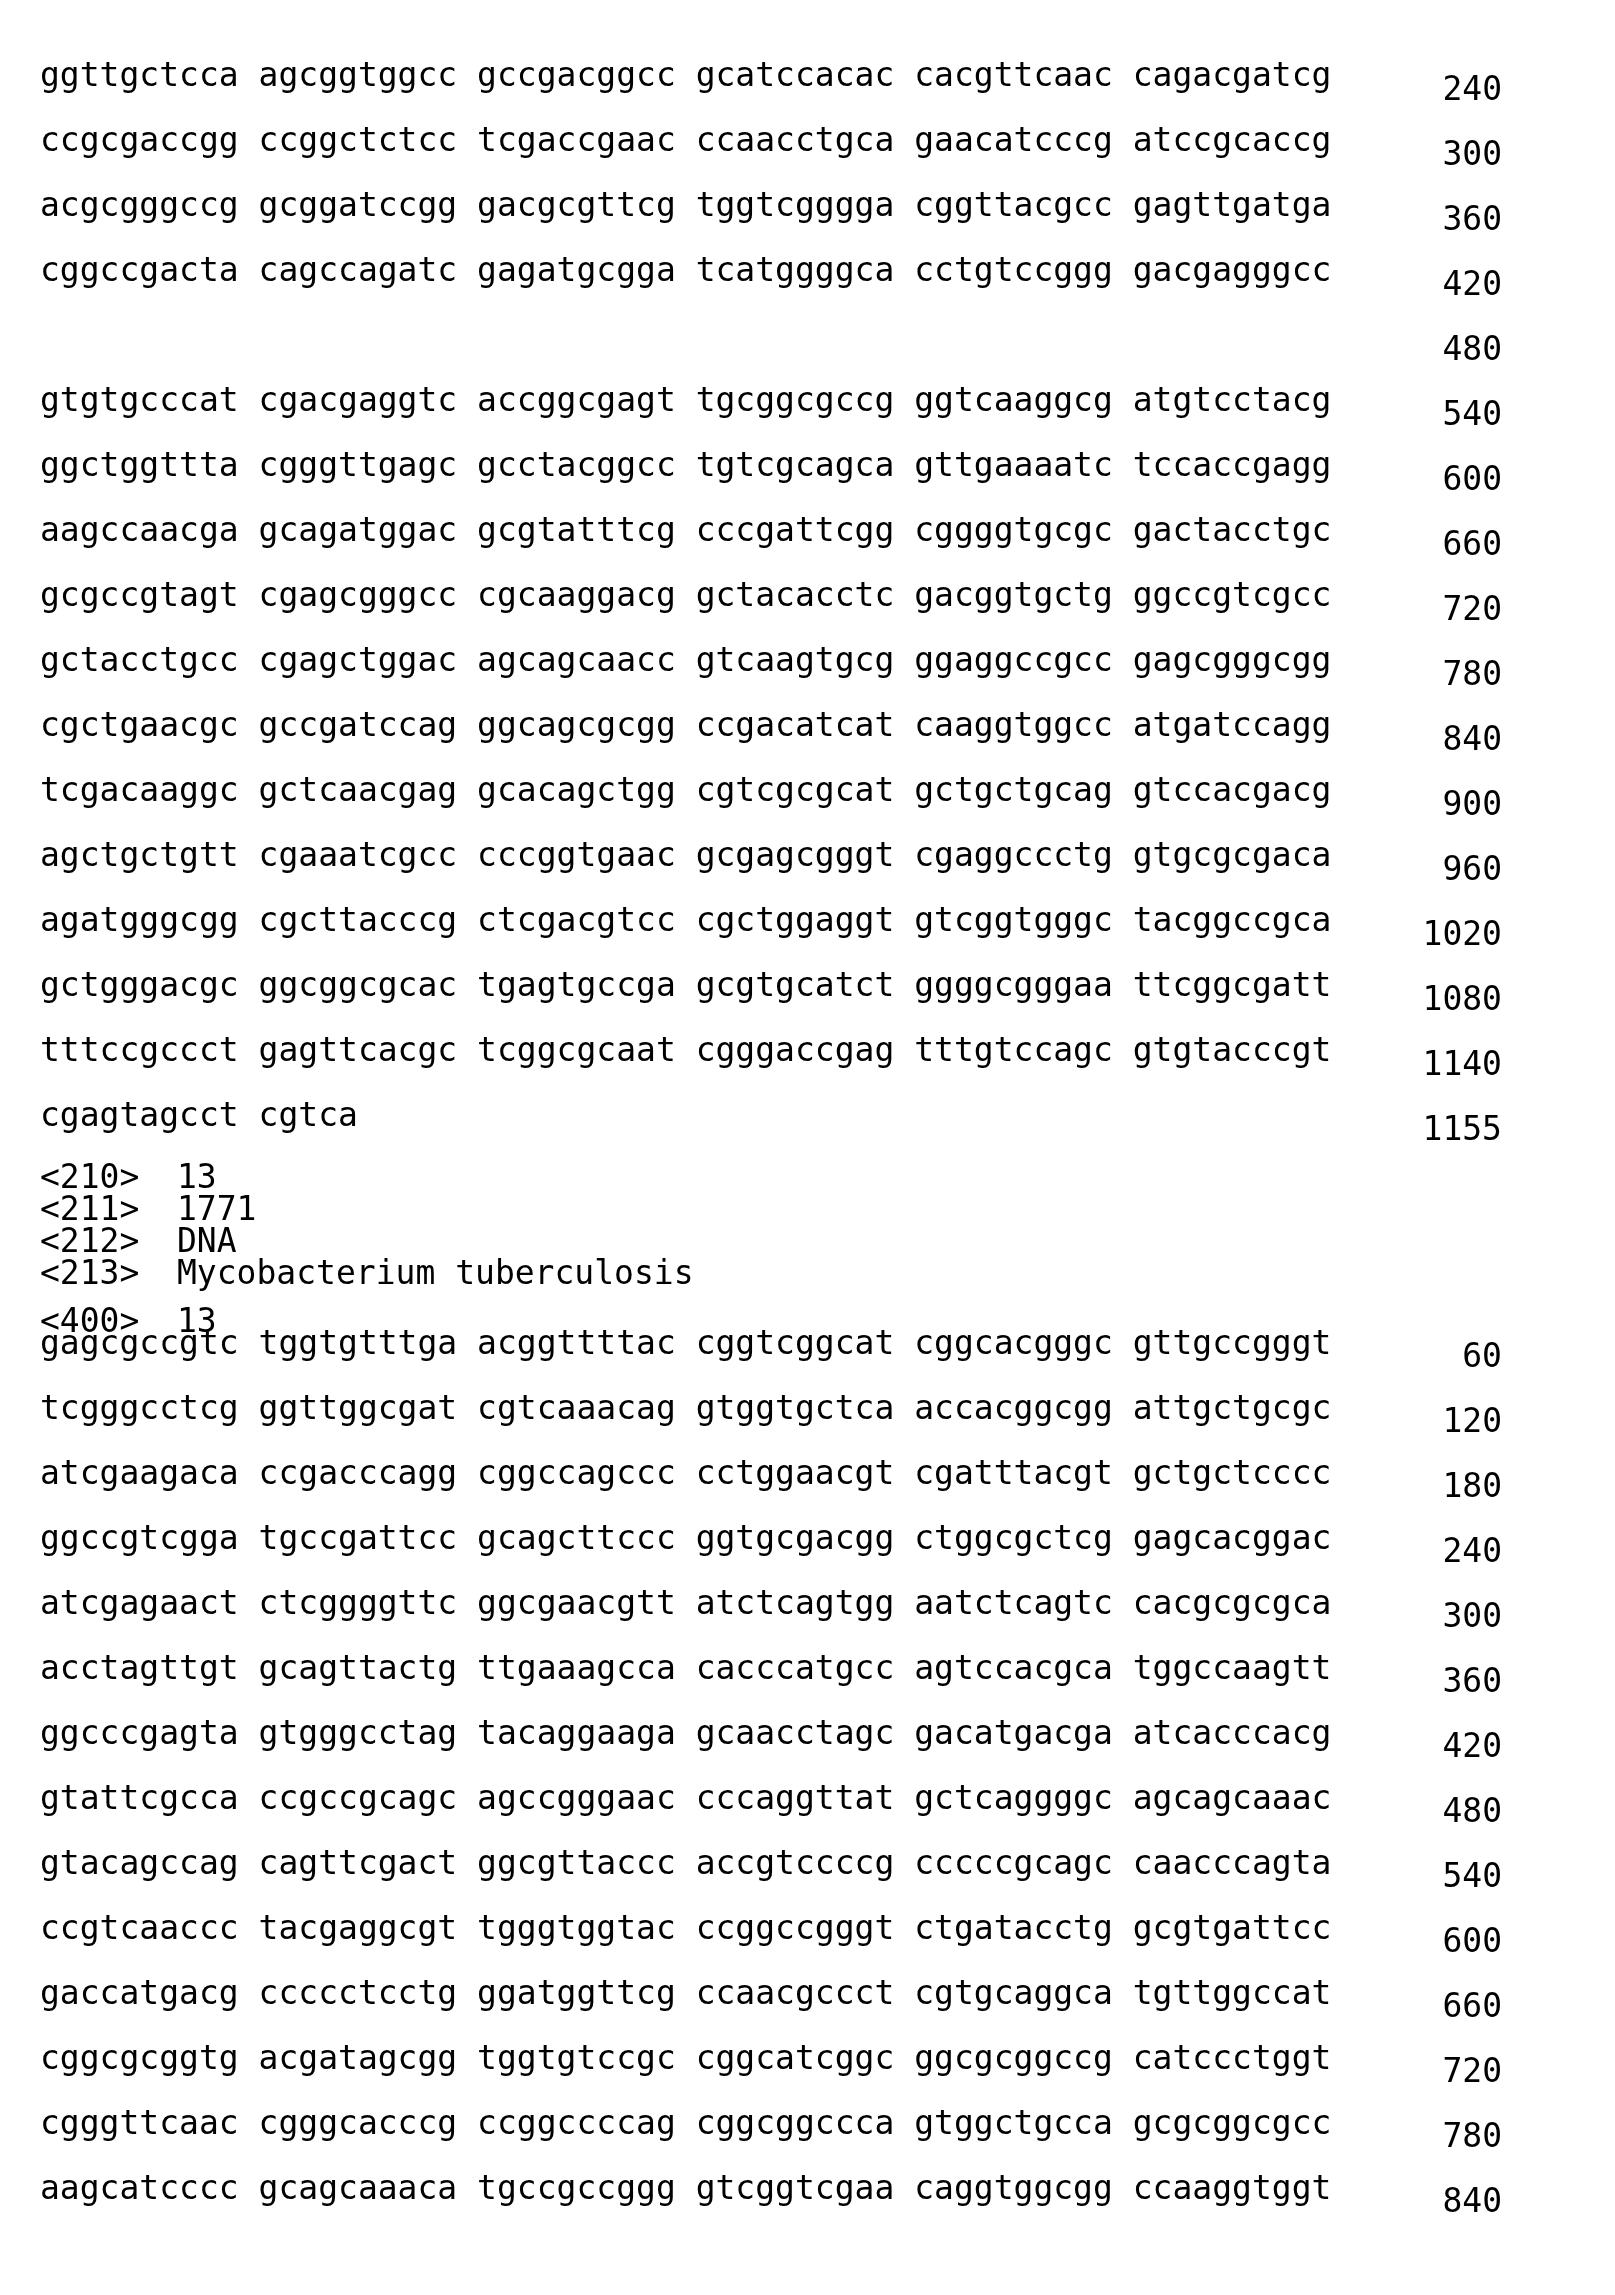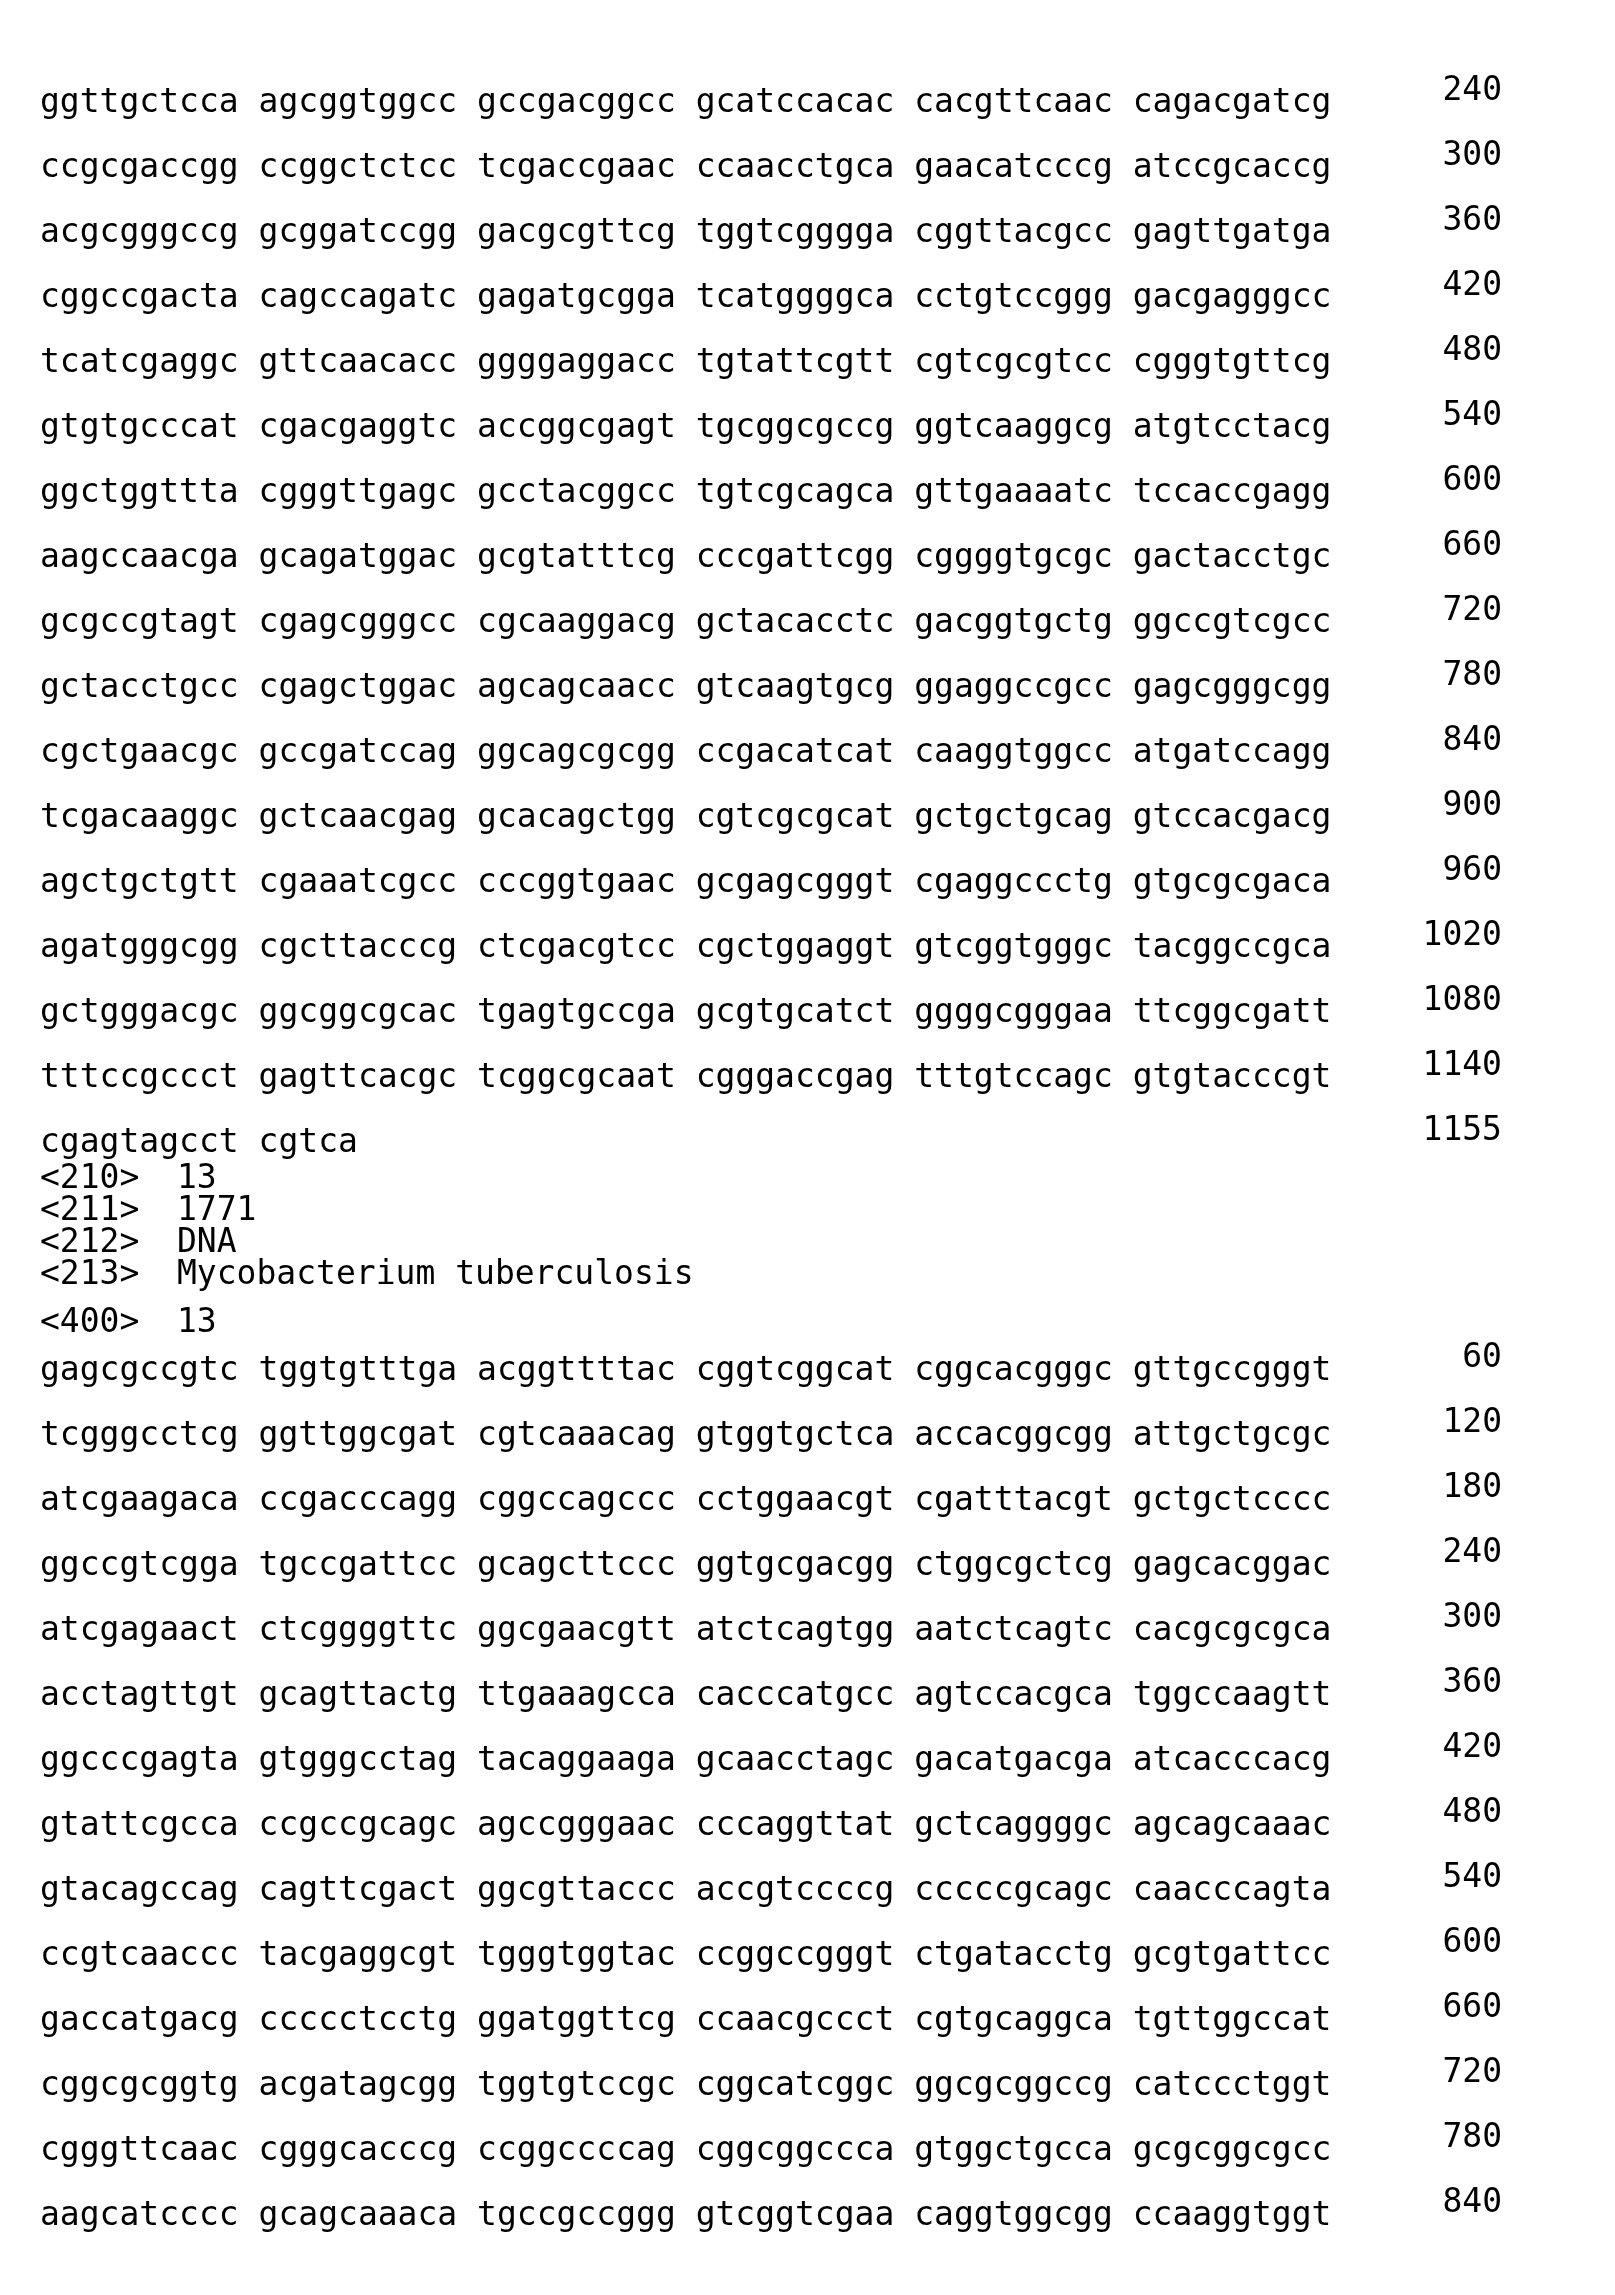--- a/index.html
+++ b/index.html
@@ -19,21 +19,21 @@
     overflow: hidden;
   }
   
   .seq-block { width: 100%; }
   #block1 { margin-top: 55px; }
   #block2 { margin-top: -13.3px; }
   .seq-line {
     position: relative;
     height: 65px;
     display: flex;
-    align-items: flex-end;
+    align-items: flex-start;
     padding-left: 40px;
     box-sizing: border-box;
   }
   .seq-text { white-space: pre; }
   .seq-pos {
     position: absolute;
     right: 114px;
     top: 50%;
     transform: translateY(-50%);
     white-space: pre;
@@ -70,21 +70,20 @@
       </div>
       <div class="seq-line">
         <span class="seq-text">acgcgggccg gcggatccgg gacgcgttcg tggtcgggga cggttacgcc gagttgatga</span>
         <span class="seq-pos">360</span>
       </div>
       <div class="seq-line">
         <span class="seq-text">cggccgacta cagccagatc gagatgcgga tcatggggca cctgtccggg gacgagggcc</span>
         <span class="seq-pos">420</span>
       </div>
       <div class="seq-line">
-        <span class="seq-text">tcatcgaggc gttcaacacc ggggaggacc tgtattcgtt cgtcgcgtcc cgggtgttcg</span>
         <span class="seq-pos">480</span>
       </div>
       <div class="seq-line">
         <span class="seq-text">gtgtgcccat cgacgaggtc accggcgagt tgcggcgccg ggtcaaggcg atgtcctacg</span>
         <span class="seq-pos">540</span>
       </div>
       <div class="seq-line">
         <span class="seq-text">ggctggttta cgggttgagc gcctacggcc tgtcgcagca gttgaaaatc tccaccgagg</span>
         <span class="seq-pos">600</span>
       </div>

